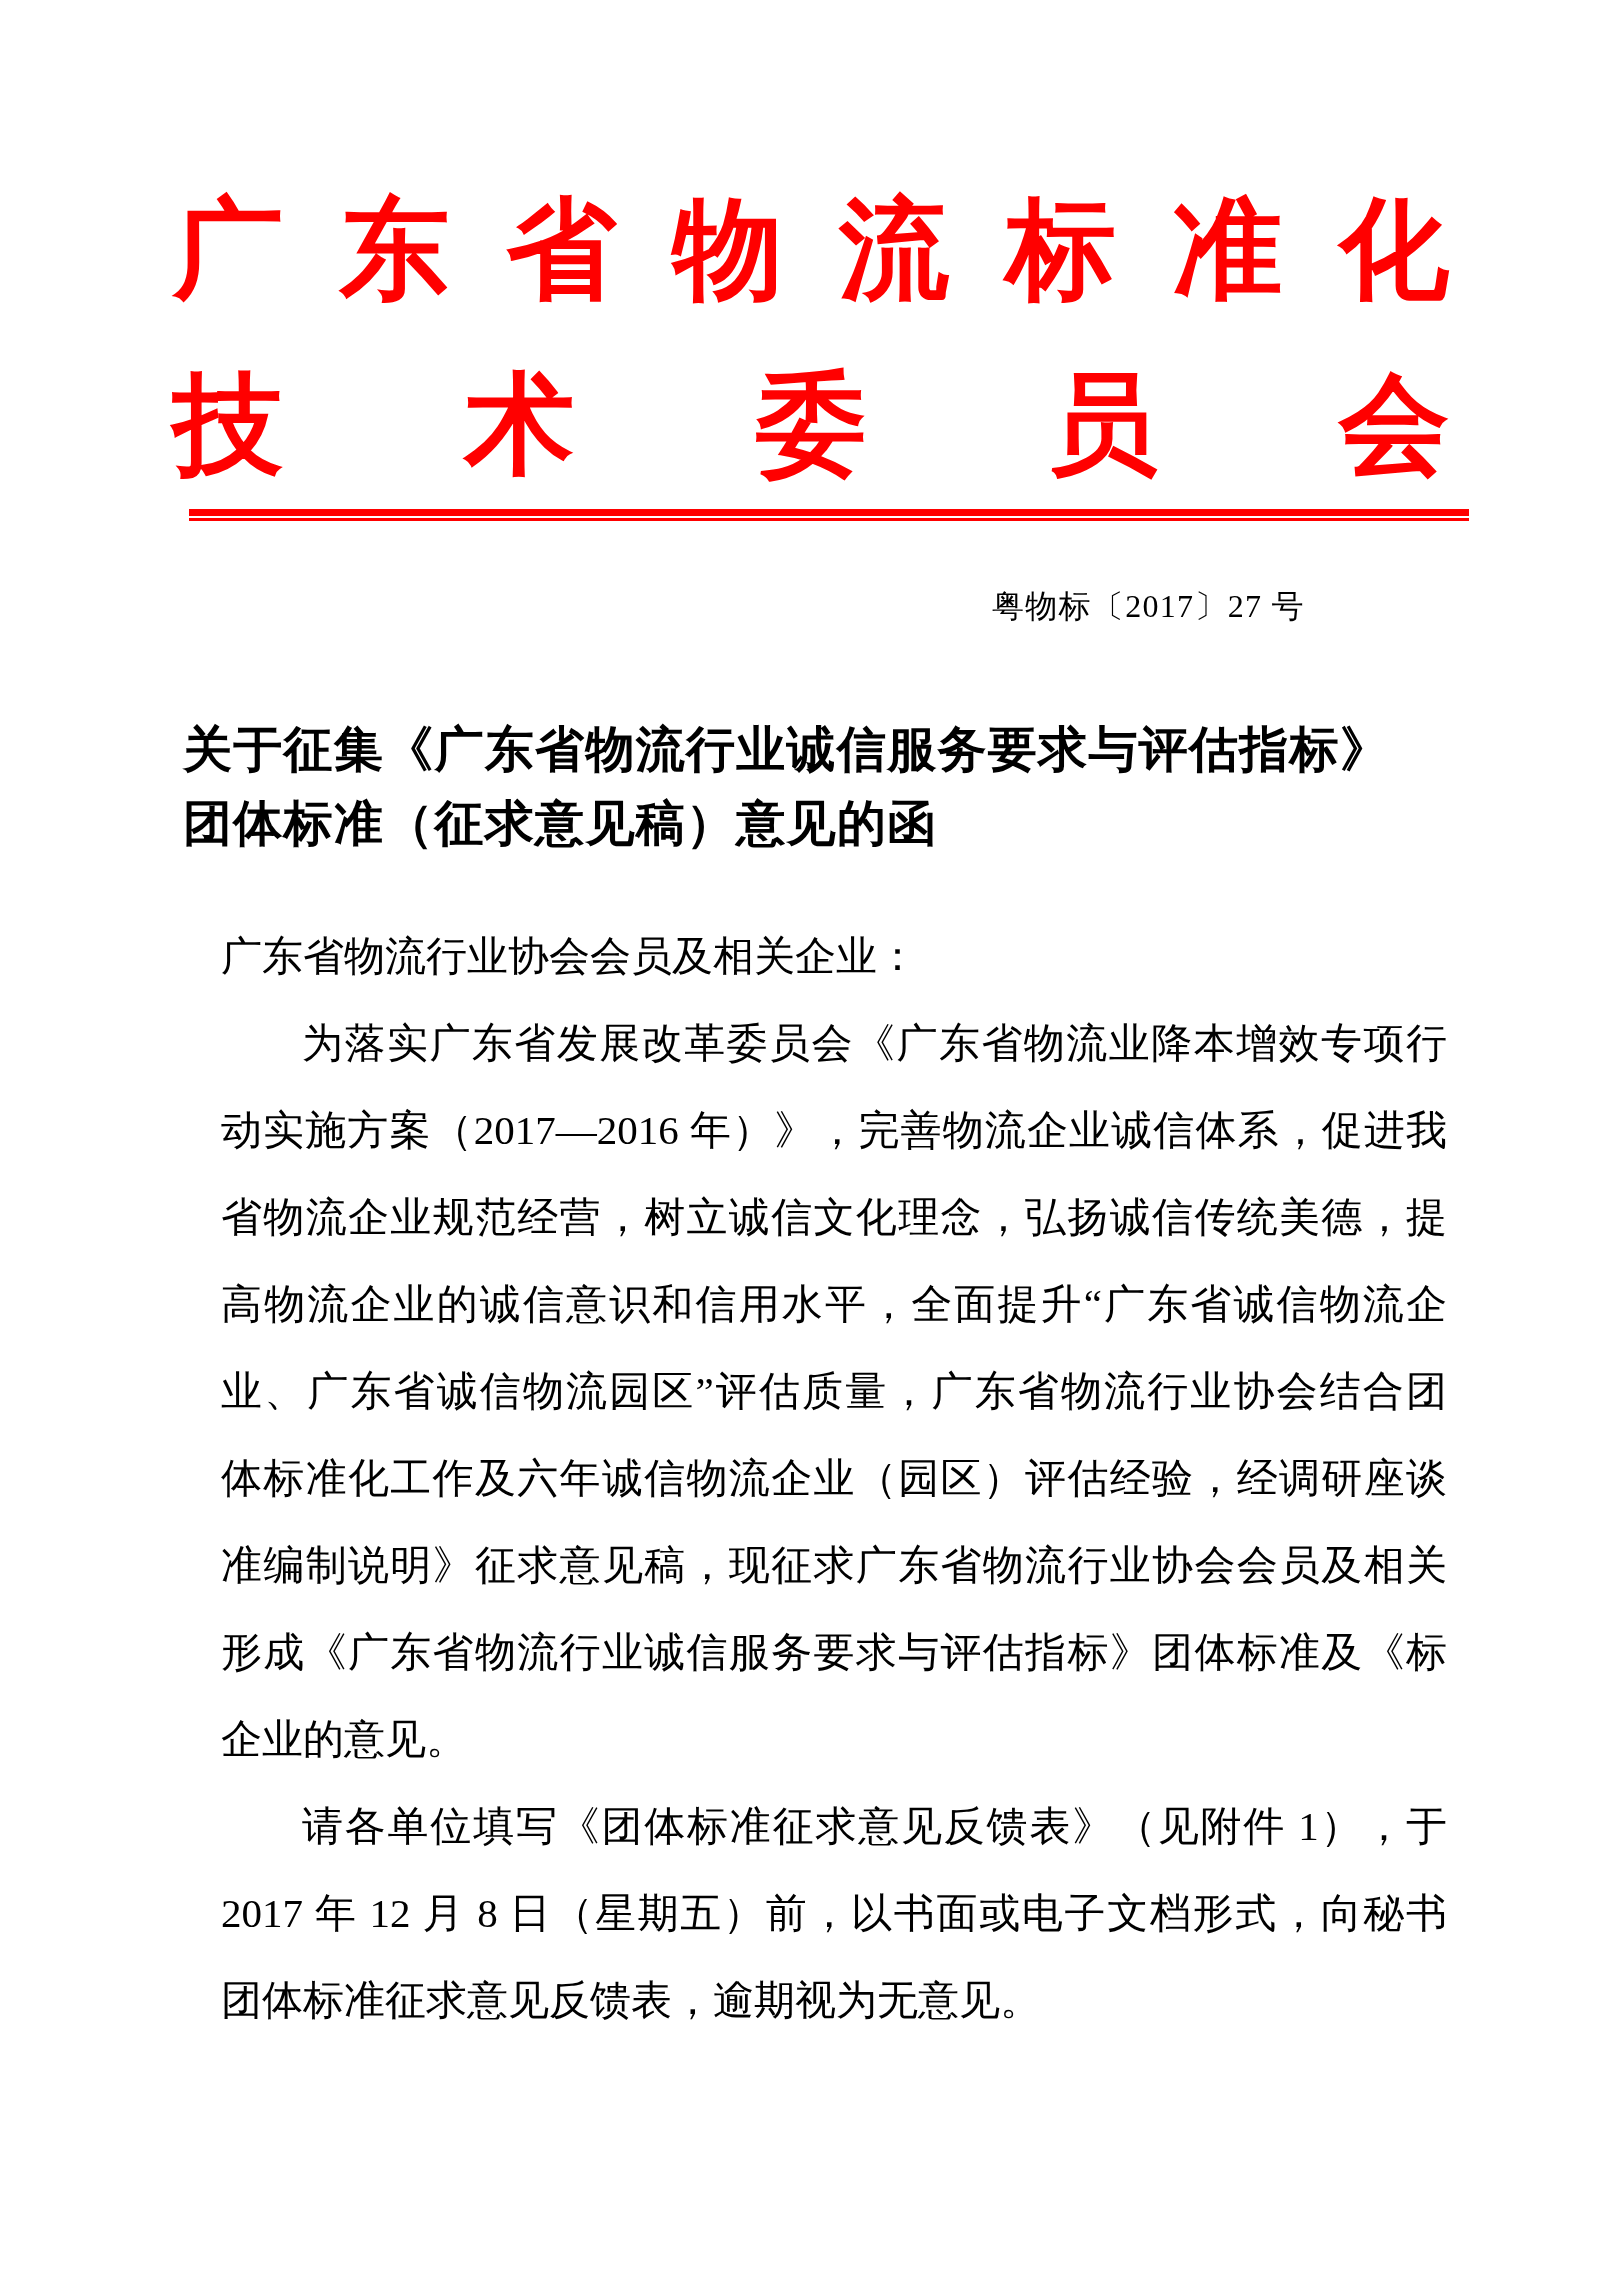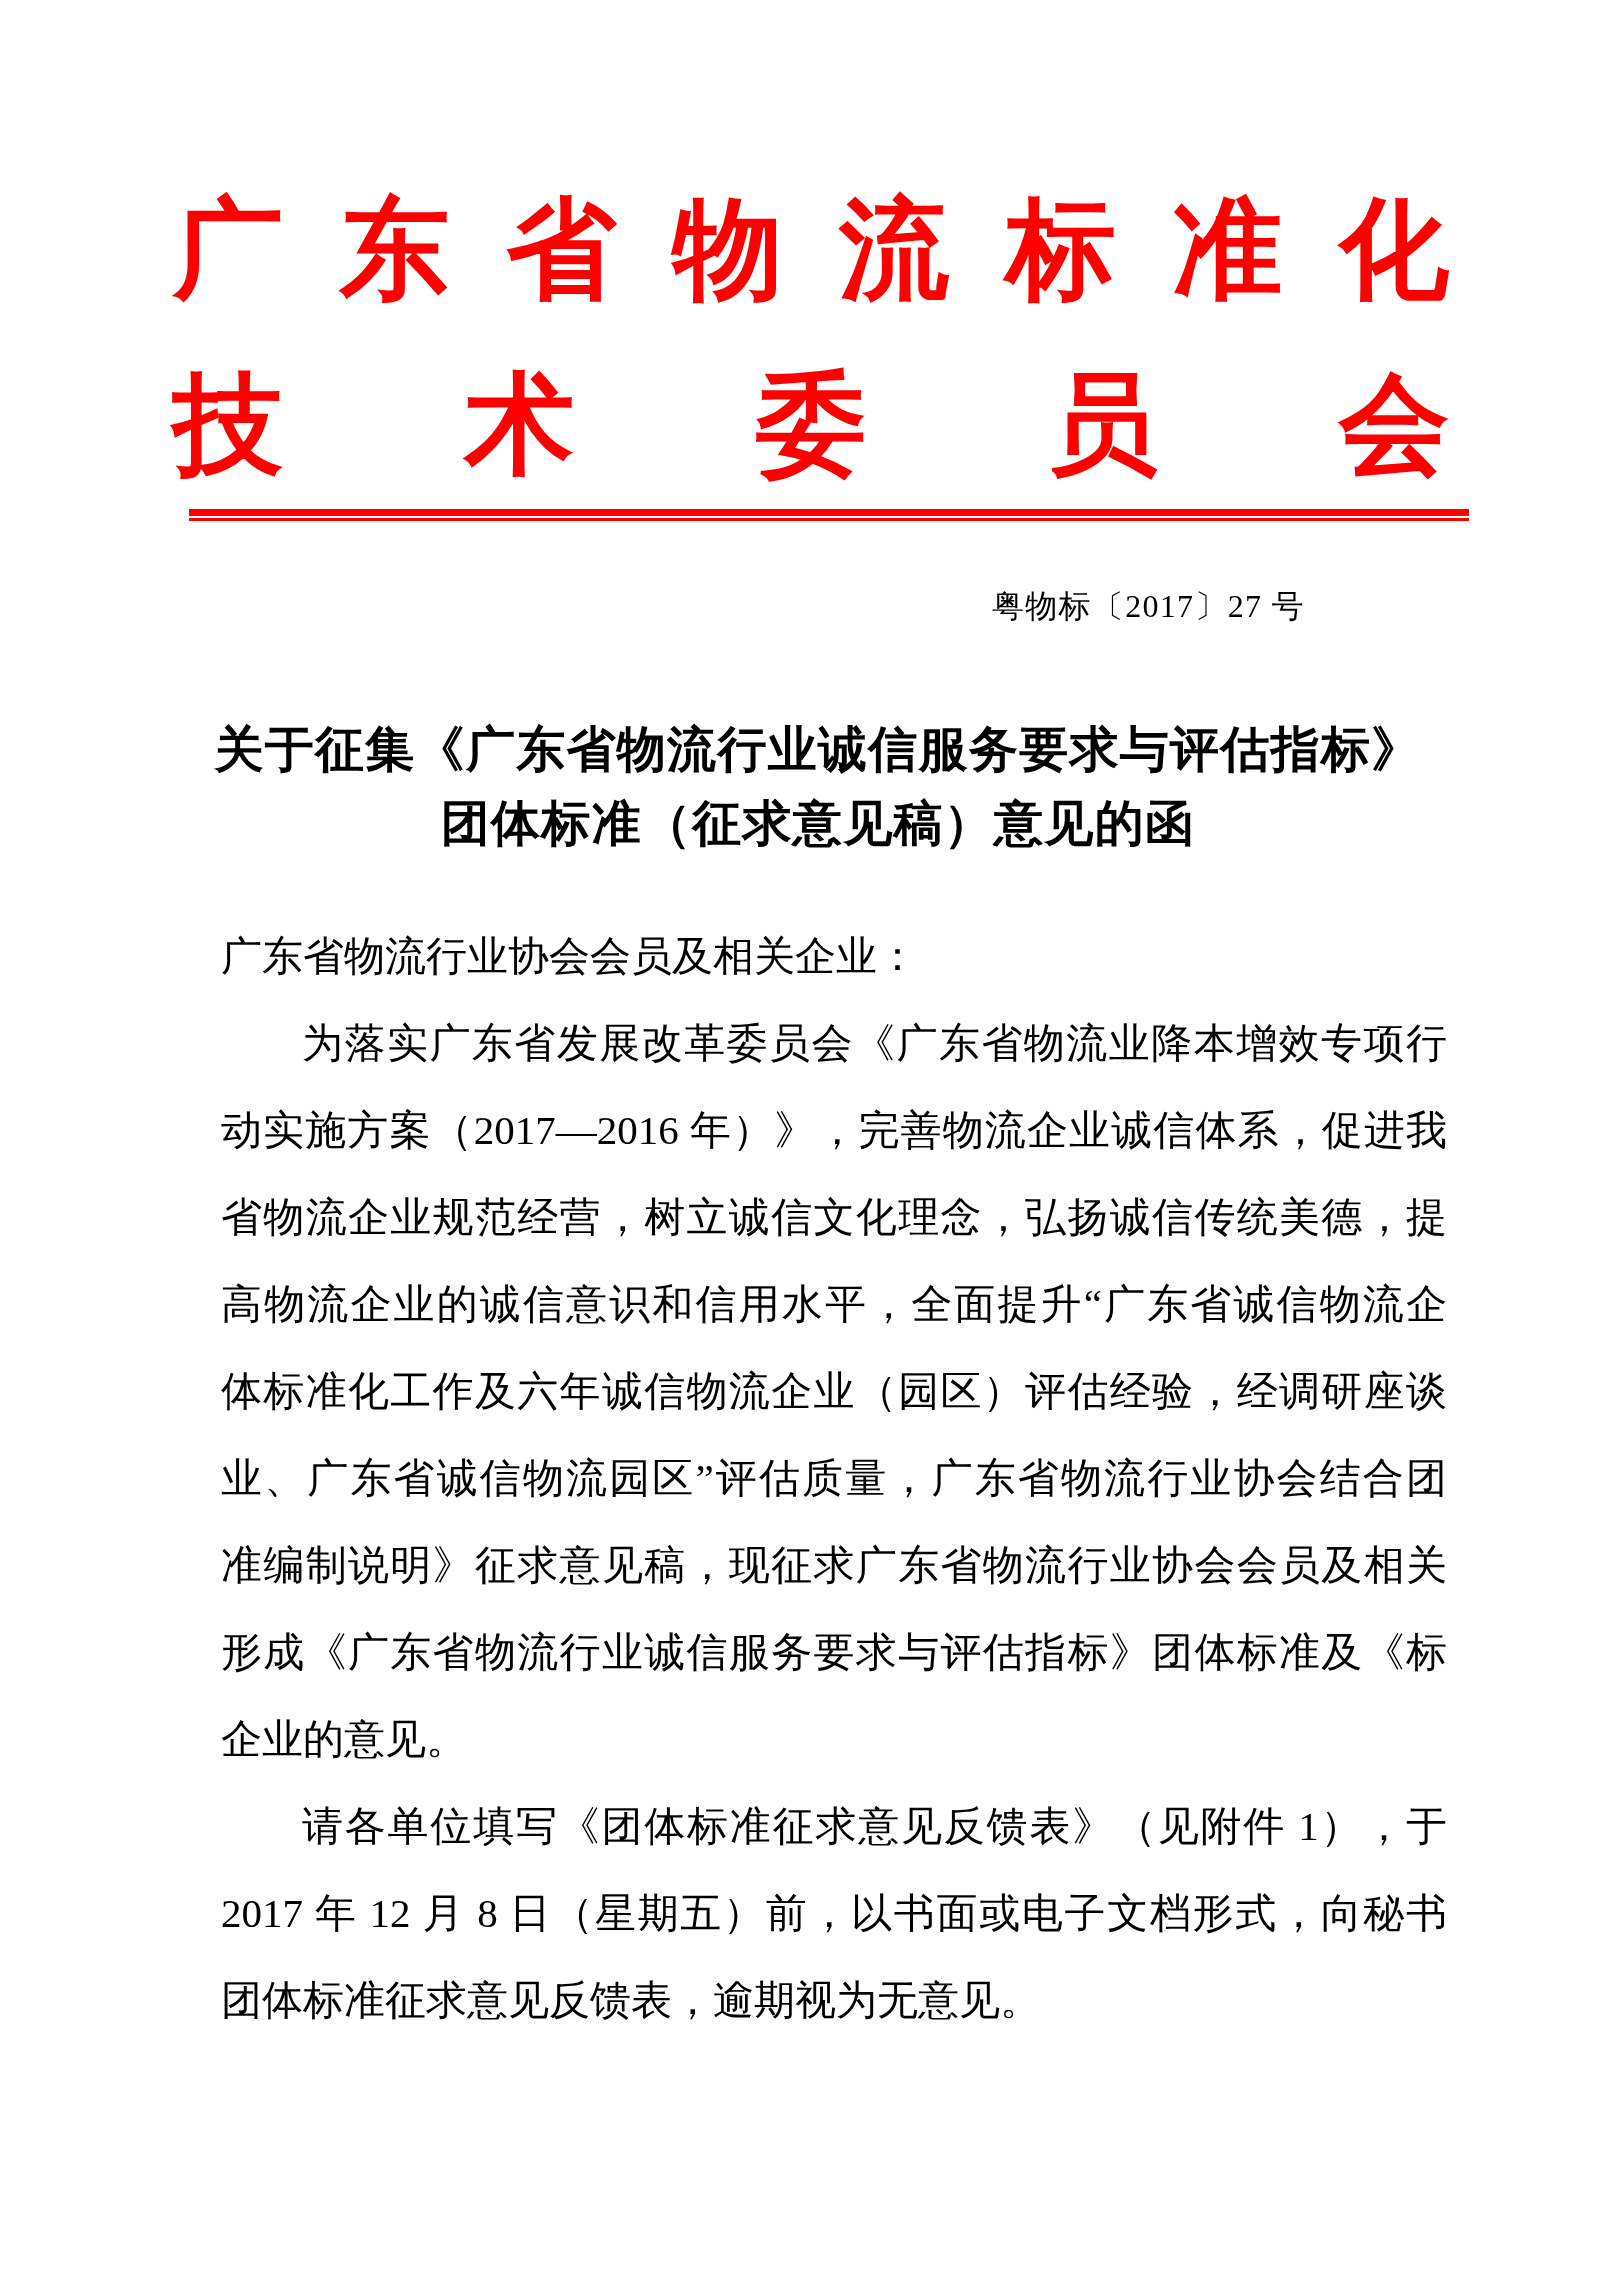--- a/index.html
+++ b/index.html
@@ -49,21 +49,21 @@
     line-height:46px;
     letter-spacing:1.3px;
     white-space:nowrap;
   }
   
   .title-block{
     position:absolute;
     left:183px;
     top:713px;
     width:1270px;
-    text-align:center;
+    text-align:left;
     font-weight:bold;
     font-size:49px;
     line-height:74px;
     letter-spacing:1.3px;
   }
   
   .body-block{
     position:absolute;
     left:190px;
     top:913px;
@@ -111,22 +111,22 @@
     <div>关于征集《广东省物流行业诚信服务要求与评估指标》</div>
     <div>团体标准（征求意见稿）意见的函</div>
   </div>
 
   <div class="body-block">
       <div class="body-line">广东省物流行业协会会员及相关企业：</div>
       <div class="body-line indent justify">为落实广东省发展改革委员会《广东省物流业降本增效专项行</div>
       <div class="body-line justify">动实施方案（2017—2016 年）》，完善物流企业诚信体系，促进我</div>
       <div class="body-line justify">省物流企业规范经营，树立诚信文化理念，弘扬诚信传统美德，提</div>
       <div class="body-line justify">高物流企业的诚信意识和信用水平，全面提升“广东省诚信物流企</div>
+      <div class="body-line justify">业、广东省诚信物流园区”评估质量，广东省物流行业协会结合团</div>
       <div class="body-line justify">体标准化工作及六年诚信物流企业（园区）评估经验，经调研座谈</div>
-      <div class="body-line justify">业、广东省诚信物流园区”评估质量，广东省物流行业协会结合团</div>
       <div class="body-line justify">准编制说明》征求意见稿，现征求广东省物流行业协会会员及相关</div>
       <div class="body-line justify">形成《广东省物流行业诚信服务要求与评估指标》团体标准及《标</div>
       <div class="body-line">企业的意见。</div>
       <div class="body-line indent justify">请各单位填写《团体标准征求意见反馈表》（见附件 1），于</div>
       <div class="body-line justify">2017 年 12 月 8 日（星期五）前，以书面或电子文档形式，向秘书</div>
       <div class="body-line">团体标准征求意见反馈表，逾期视为无意见。</div>
     </div>
 
 </div>
 

